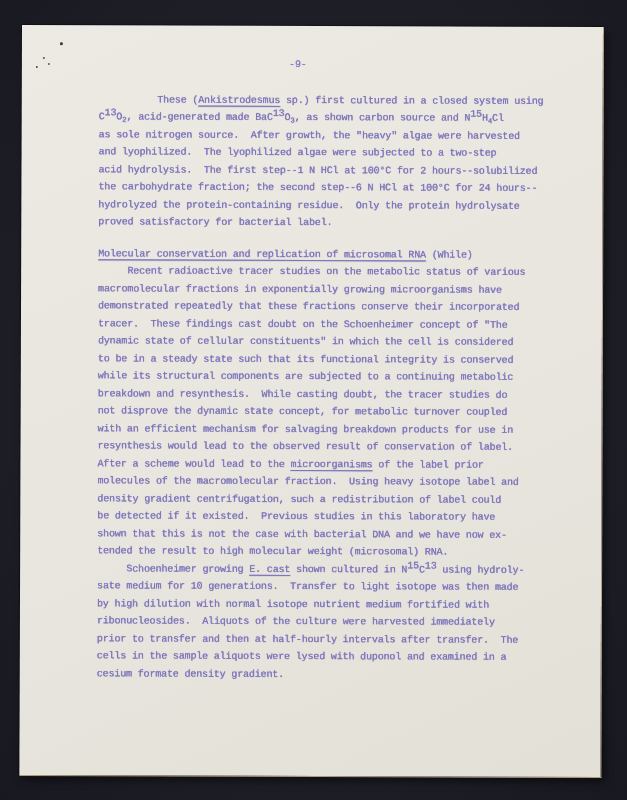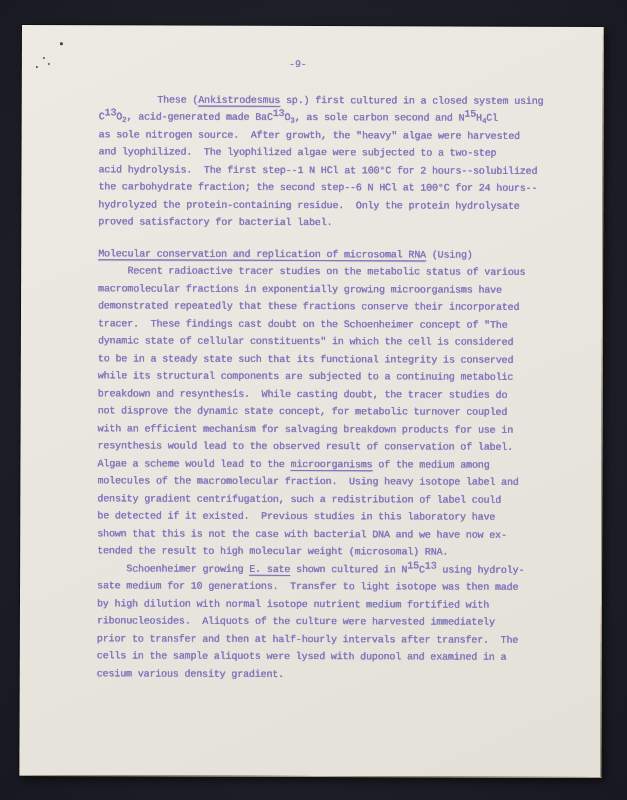--- a/index.html
+++ b/index.html
@@ -84,48 +84,48 @@
     <div>
         <div class="speck" style="left: 38px; top: 17px; width: 2.5px; height: 2.5px; background: rgb(68, 64, 58);"></div>
         <div class="speck" style="left: 21px; top: 32px; width: 2px; height: 2px; background: rgb(85, 81, 74);"></div>
         <div class="speck" style="left: 26px; top: 38px; width: 1.5px; height: 1.5px; background: rgb(106, 102, 94);"></div>
         <div class="speck" style="left: 14px; top: 41px; width: 2px; height: 2px; background: rgb(73, 69, 62);"></div>
       </div>
     <div class="page-inner">
       <div class="page-number">-9-</div>
       <div class="page-body">
           <div class="text-line"><span>          These (</span><span class="u">Ankistrodesmus</span><span> sp.) first cultured in a closed system using</span></div>
-          <div class="text-line"><span>C</span><sup>13</sup><span>O</span><sub>2</sub><span>, acid-generated made BaC</span><sup>13</sup><span>O</span><sub>3</sub><span>, as sole carbon second and N</span><sup>15</sup><span>H</span><sub>4</sub><span>Cl</span></div>
+          <div class="text-line"><span>C</span><sup>13</sup><span>O</span><sub>2</sub><span>, acid-generated made BaC</span><sup>13</sup><span>O</span><sub>3</sub><span>, as shown carbon source and N</span><sup>15</sup><span>H</span><sub>4</sub><span>Cl</span></div>
           <div class="text-line"><span>as sole nitrogen source.  After growth, the "heavy" algae were harvested</span></div>
           <div class="text-line"><span>and lyophilized.  The lyophilized algae were subjected to a two-step</span></div>
           <div class="text-line"><span>acid hydrolysis.  The first step--1 N HCl at 100°C for 2 hours--solubilized</span></div>
           <div class="text-line"><span>the carbohydrate fraction; the second step--6 N HCl at 100°C for 24 hours--</span></div>
           <div class="text-line"><span>hydrolyzed the protein-containing residue.  Only the protein hydrolysate</span></div>
           <div class="text-line"><span>proved satisfactory for bacterial label.</span></div>
-          <div class="text-line" style="margin-top: 14px;"><span class="u">Molecular conservation and replication of microsomal RNA</span><span> (Using)</span></div>
+          <div class="text-line" style="margin-top: 14px;"><span class="u">Molecular conservation and replication of microsomal RNA</span><span> (While)</span></div>
           <div class="text-line"><span>     Recent radioactive tracer studies on the metabolic status of various</span></div>
           <div class="text-line"><span>macromolecular fractions in exponentially growing microorganisms have</span></div>
           <div class="text-line"><span>demonstrated repeatedly that these fractions conserve their incorporated</span></div>
           <div class="text-line"><span>tracer.  These findings cast doubt on the Schoenheimer concept of "The</span></div>
           <div class="text-line"><span>dynamic state of cellular constituents" in which the cell is considered</span></div>
           <div class="text-line"><span>to be in a steady state such that its functional integrity is conserved</span></div>
           <div class="text-line"><span>while its structural components are subjected to a continuing metabolic</span></div>
           <div class="text-line"><span>breakdown and resynthesis.  While casting doubt, the tracer studies do</span></div>
           <div class="text-line"><span>not disprove the dynamic state concept, for metabolic turnover coupled</span></div>
           <div class="text-line"><span>with an efficient mechanism for salvaging breakdown products for use in</span></div>
           <div class="text-line"><span>resynthesis would lead to the observed result of conservation of label.</span></div>
-          <div class="text-line"><span>Algae a scheme would lead to the </span><span class="u">microorganisms</span><span> of the medium among</span></div>
+          <div class="text-line"><span>After a scheme would lead to the </span><span class="u">microorganisms</span><span> of the label prior</span></div>
           <div class="text-line"><span>molecules of the macromolecular fraction.  Using heavy isotope label and</span></div>
           <div class="text-line"><span>density gradient centrifugation, such a redistribution of label could</span></div>
           <div class="text-line"><span>be detected if it existed.  Previous studies in this laboratory have</span></div>
           <div class="text-line"><span>shown that this is not the case with bacterial DNA and we have now ex-</span></div>
           <div class="text-line"><span>tended the result to high molecular weight (microsomal) RNA.</span></div>
-          <div class="text-line"><span>     Schoenheimer growing </span><span class="u">E. sate</span><span> shown cultured in N</span><sup>15</sup><span>C</span><sup>13</sup><span> using hydroly-</span></div>
+          <div class="text-line"><span>     Schoenheimer growing </span><span class="u">E. cast</span><span> shown cultured in N</span><sup>15</sup><span>C</span><sup>13</sup><span> using hydroly-</span></div>
           <div class="text-line"><span>sate medium for 10 generations.  Transfer to light isotope was then made</span></div>
           <div class="text-line"><span>by high dilution with normal isotope nutrient medium fortified with</span></div>
           <div class="text-line"><span>ribonucleosides.  Aliquots of the culture were harvested immediately</span></div>
           <div class="text-line"><span>prior to transfer and then at half-hourly intervals after transfer.  The</span></div>
           <div class="text-line"><span>cells in the sample aliquots were lysed with duponol and examined in a</span></div>
-          <div class="text-line"><span>cesium various density gradient.</span></div>
+          <div class="text-line"><span>cesium formate density gradient.</span></div>
         </div>
     </div>
   </div>
 </div>
 
 </body></html>

